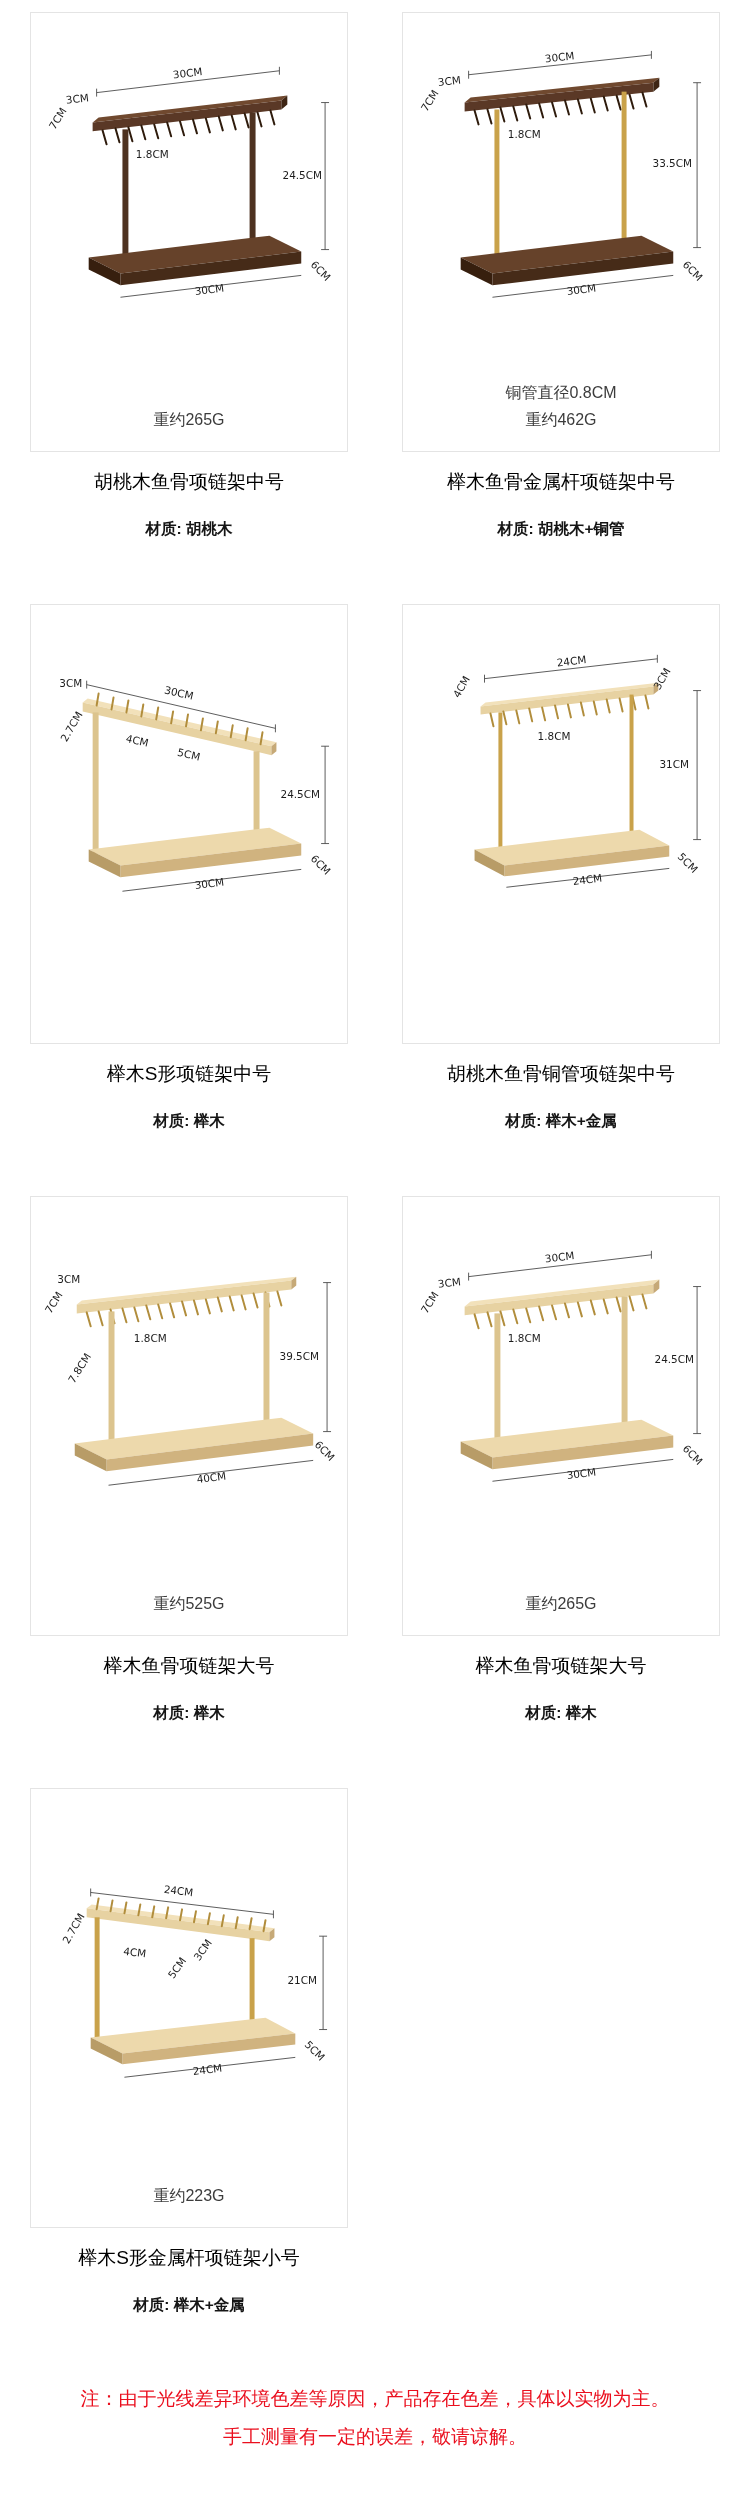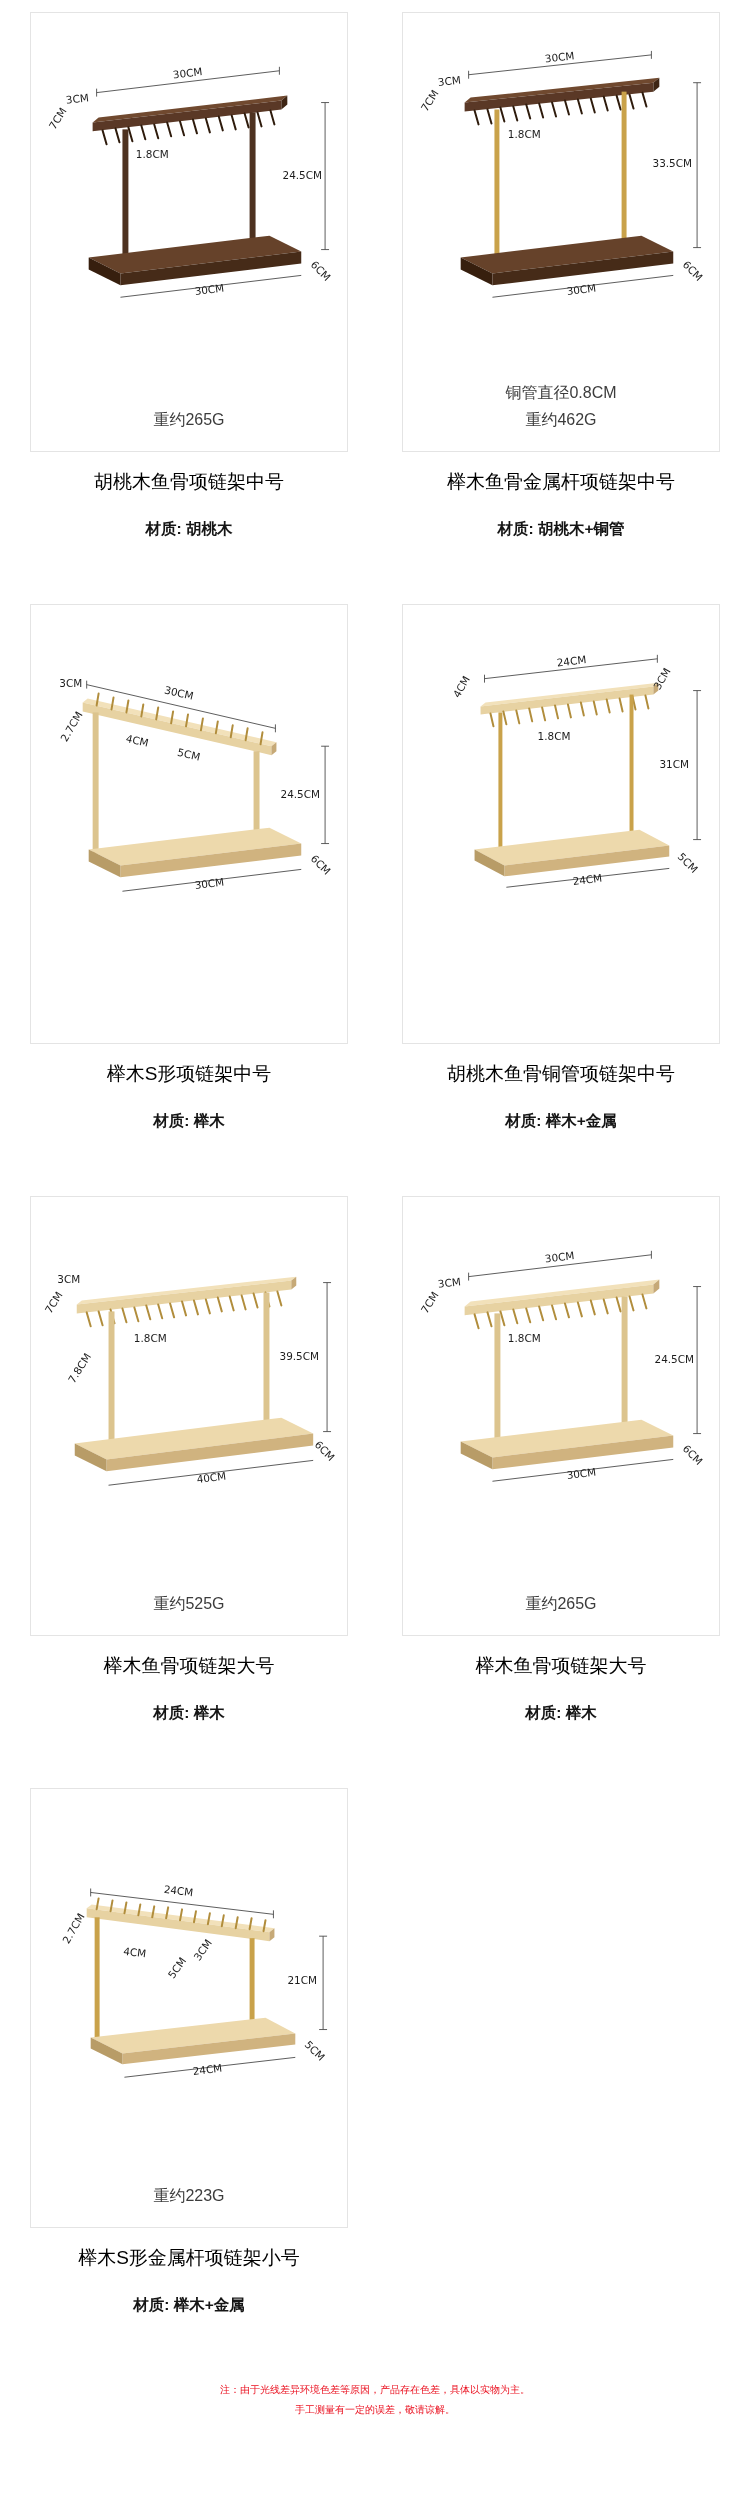--- a/index.html
+++ b/index.html
@@ -8,21 +8,21 @@
   .page { width:750px; min-height:2493px; margin:0 auto; padding:12px 30px 50px; }
   .row { display:flex; gap:54px; margin-bottom:64px; }
   .card { width:318px; flex:0 0 318px; }
   .imgbox { height:440px; border:1px solid #e4e4e4; background:#fff;
             display:flex; flex-direction:column; justify-content:space-between;
             padding:24px 0 18px; }
   .scene { width:316px; height:298px; display:block; margin:0 auto; }
   .cap { text-align:center; font-size:16px; color:#3c3c3c; line-height:1.65;margin-top:32px; }
   .title { margin-top:17px; text-align:center; font-size:19px; color:#000; }
   .material { margin-top:24px; text-align:center; font-size:15.5px; color:#151515;font-weight:bold; }
-  .note { margin-top:2px; text-align:center; font-size:10px; line-height:2; color:#ea0f1e; }
+  .note { margin-top:2px; text-align:center; font-size:19px; line-height:2; color:#ea0f1e; }
 
   
   .dim { stroke:#4a4a4a; stroke-width:0.9; fill:none; }
   .dimtext { font-size:10.5px; fill:#1c1c1c; text-anchor:middle;
              font-family:"DejaVu Sans",sans-serif; }
   .pegs { fill:none; stroke-width:2; stroke-linecap:round; }
   .walnut .bar      { fill:#5a3826; }
   .walnut .bar-top  { fill:#70492f; }
   .walnut .bar-end  { fill:#3e2514; }
   .walnut .pegs     { stroke:#2e1b0c; }

